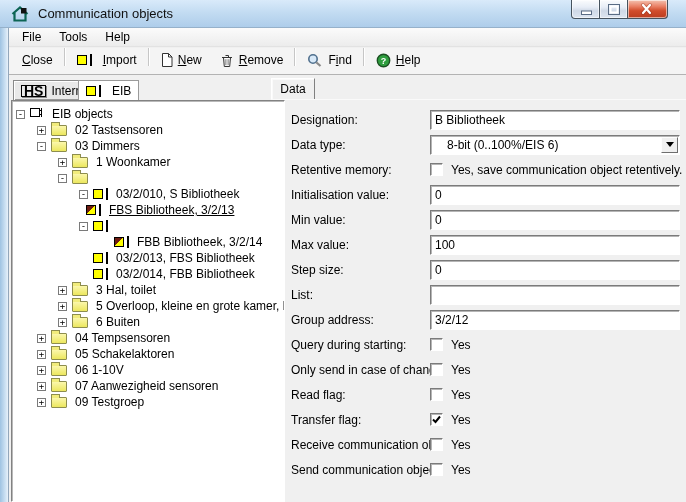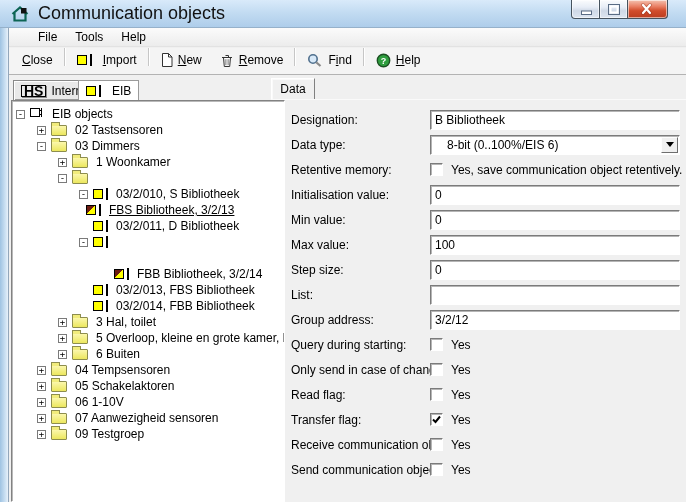--- a/index.html
+++ b/index.html
@@ -14,21 +14,21 @@
   }
 
   
   .titlebar {
     position:absolute; left:0; top:0; width:686px; height:28px;
     background: linear-gradient(180deg,#d9eafa 0%,#c3dcf2 45%,#aecdea 100%);
     border-bottom:1px solid #96b1ca;
     display:flex; align-items:center;
   }
   .app-icon { margin-left:10px; width:20px; height:17px; }
-  .win-title { margin-left:8px; font-size:18px; color:#111; }
+  .win-title { margin-left:8px; font-size:13px; color:#111; }
   .caption-group { position:absolute; top:0; right:18px; display:flex; }
   .cap-btn {
     height:19px; border:1px solid #46535e; border-top:none;
     display:flex; align-items:center; justify-content:center;
     background: linear-gradient(180deg,#fbfcfd,#e7edf6 40%,#cfd9e6 60%,#dde5f0);
     box-shadow: inset 0 0 0 1px rgba(255,255,255,.55);
   }
   .cap-btn.min { width:29px; border-bottom-left-radius:4px; }
   .cap-btn.res { width:28px; border-left:none; }
   .cap-btn.close {
@@ -42,21 +42,21 @@
   .client {
     position:absolute; left:8px; top:28px; width:678px; height:474px;
     background:#f0f0f0; border-left:1px solid #93a7bb;
   }
 
   
   .menubar {
     position:absolute; left:0; top:0; width:677px; height:19px;
     background:linear-gradient(180deg,#fbfbfb,#ececec);
     border-bottom:1px solid #e2e2e2;
-    display:flex; align-items:center; padding-left:20px;
+    display:flex; align-items:center; padding-left:4px;
   }
   .menu-item { padding:1px 9px; cursor:default; }
   .toolbar {
     position:absolute; left:0; top:20px; width:677px; height:27px;
     background:#f4f4f4; border-bottom:1px solid #b3b3b3;
     display:flex; align-items:flex-start; padding-left:4px;
   }
   .tb-btn { display:flex; align-items:center; gap:5px; padding:0 9px; height:24px; cursor:default; }
   .tb-sep { width:2px; height:18px; border-left:1px solid #c6c6c6; border-right:1px solid #fff; margin:0 2px; }
   .tb-icon { display:flex; align-items:center; }
@@ -289,36 +289,28 @@
       </div>
       <div class="tree-row" style="padding-left: 60px; text-decoration: underline;">
         <div class="exp-spacer"></div>
         <span class="tree-obj">
           <span class="objsq sub"></span>
           <span class="objbar"></span>
         </span>
         <span class="tree-label">FBS Bibliotheek, 3/2/13</span>
       </div>
       <div class="tree-row" style="padding-left: 67px;">
-        <div class="exp-spacer"></div>
-        <span class="tree-obj">
-          <span class="objsq"></span>
-          <span class="objbar"></span>
-        </span>
-        <span class="tree-label">03/2/011, D Bibliotheek</span>
-      </div>
-      <div class="tree-row" style="padding-left: 67px;">
         <div class="expander">-</div>
         <span class="tree-obj">
           <span class="objsq"></span>
           <span class="objbar"></span>
         </span>
         <span class="tree-label sel">03/2/012, B Bibliotheek</span>
       </div>
-      <div class="tree-row" style="padding-left: 88px; margin-top: 16px;">
+      <div class="tree-row" style="padding-left: 88px;">
         <div class="exp-spacer"></div>
         <span class="tree-obj">
           <span class="objsq sub"></span>
           <span class="objbar"></span>
         </span>
         <span class="tree-label">FBB Bibliotheek, 3/2/14</span>
       </div>
       <div class="tree-row" style="padding-left: 67px;">
         <div class="exp-spacer"></div>
         <span class="tree-obj">

